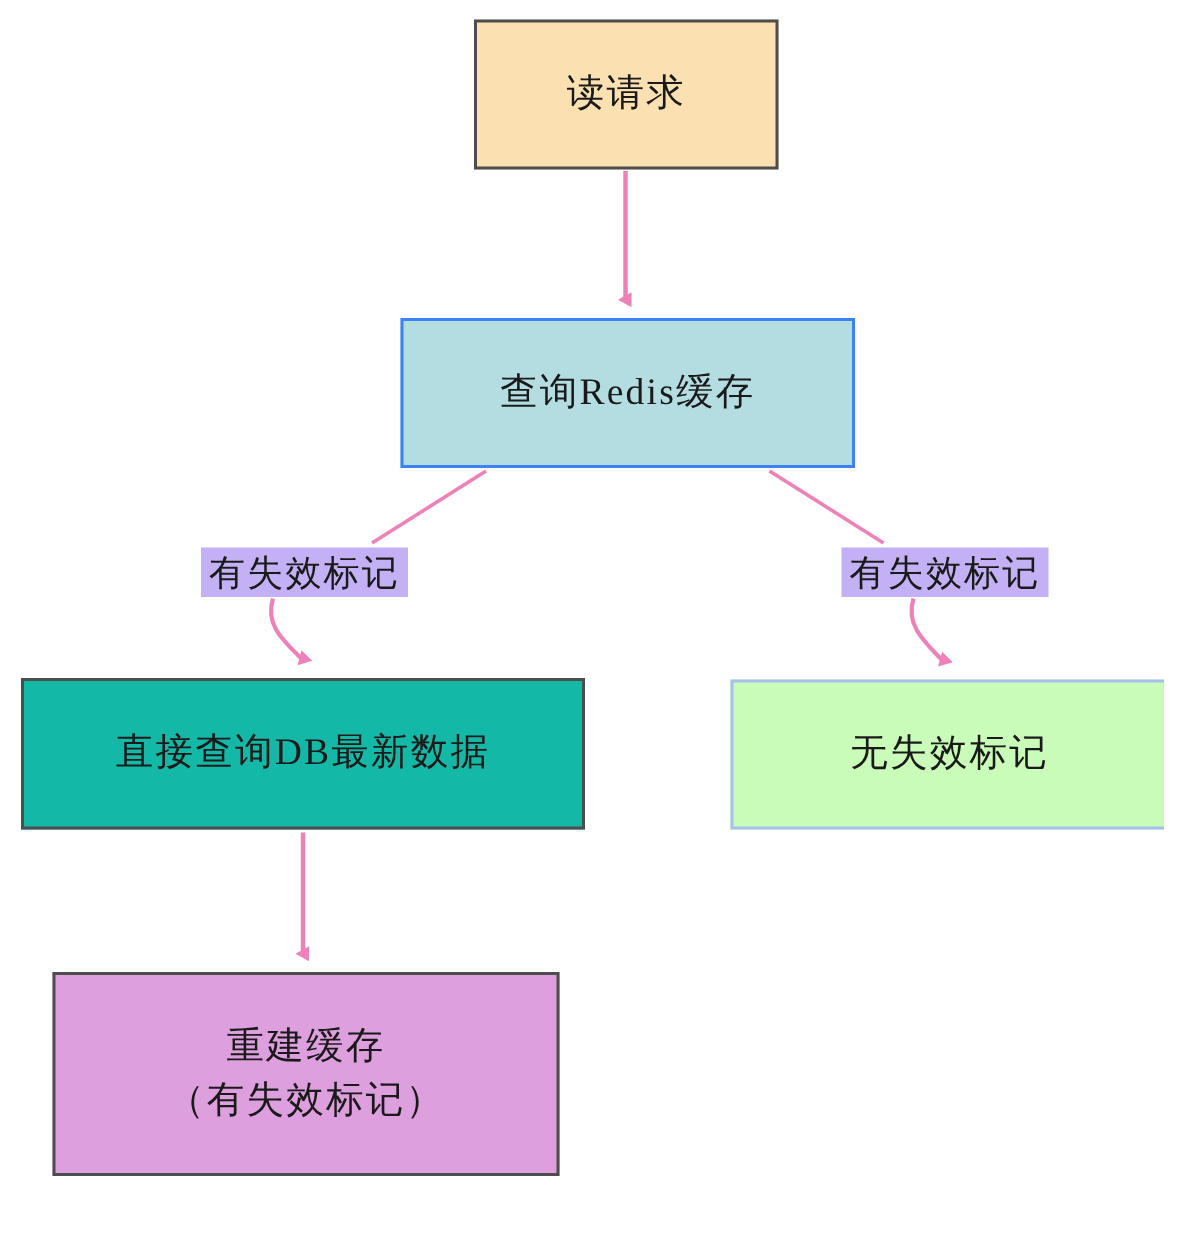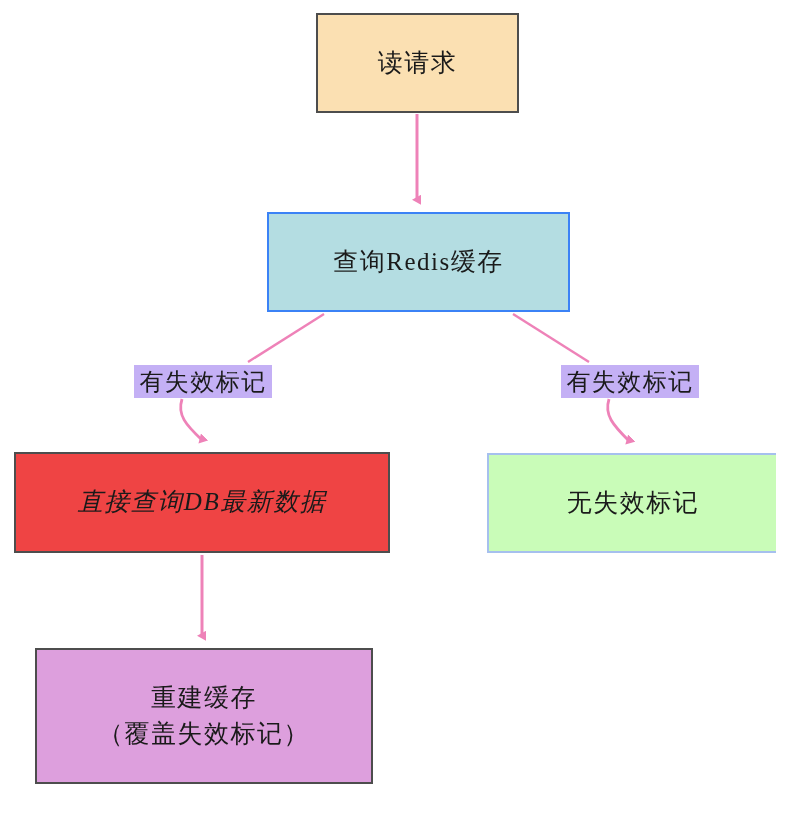--- a/index.html
+++ b/index.html
@@ -53,24 +53,23 @@
     height: 100px;
     background: #b4dde2;
     border: 2px solid #3b82f6;
     font-size: 25px;
   }
   .node-query-db {
     left: 14px;
     top: 452px;
     width: 376px;
     height: 101px;
-    background: #ef4444;
+    background: #14b8a6;
     border: 2px solid #4d4d4d;
     font-size: 25px;
-    font-style: italic;
   }
   .node-return-cache {
     left: 487px;
     top: 453px;
     width: 292px;
     height: 100px;
     background: #c9fcb8;
     border: 2px solid #a6c0ee;
     font-size: 25px;
   }
@@ -140,15 +139,15 @@
 
   <div class="edge-label edge-label-has-flag">有失效标记</div>
 
   <div class="edge-label edge-label-no-flag">有失效标记</div>
 
   <div class="node node-query-db">直接查询DB最新数据</div>
 
   <div class="node node-return-cache">无失效标记</div>
 
   <div class="node node-rebuild-cache">重建缓存
-（覆盖失效标记）</div>
+（有失效标记）</div>
 
 </div>
 
 </body></html>

